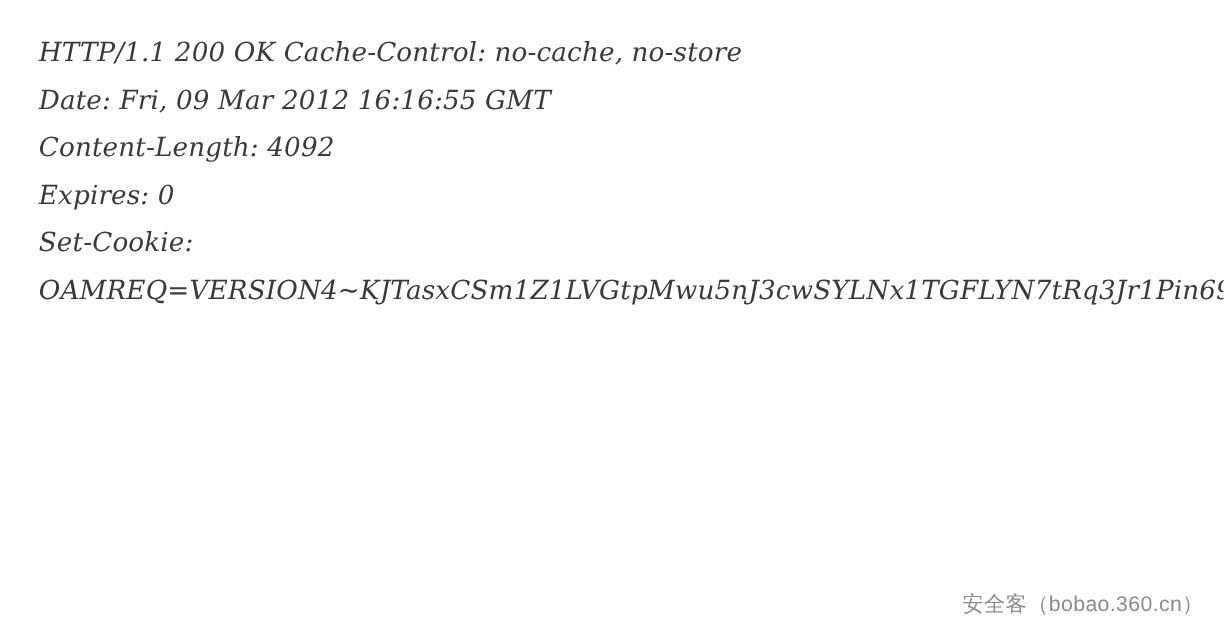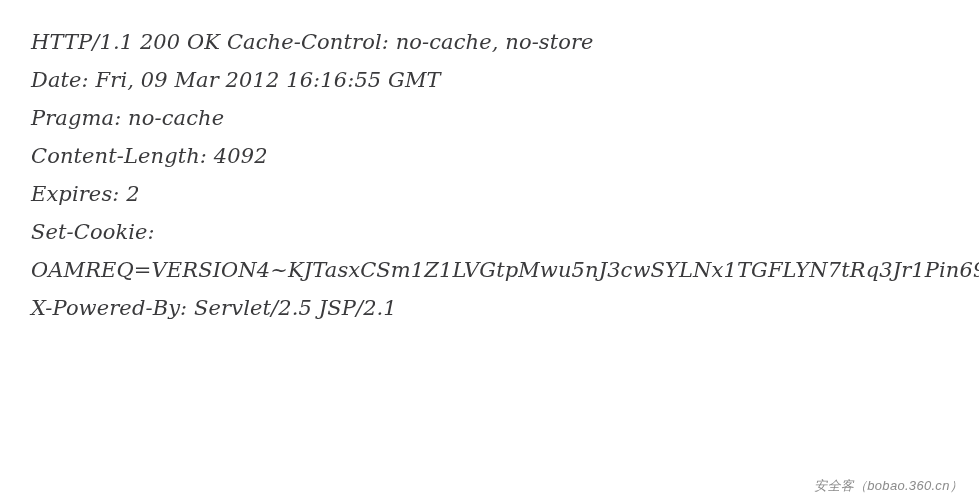--- a/index.html
+++ b/index.html
@@ -32,38 +32,35 @@
     color: #3a3a3c;
     white-space: pre;
     letter-spacing: 0.1px;
     -webkit-font-smoothing: antialiased;
   }
   .watermark {
     position: absolute;
     right: 16px;
     bottom: 8px;
     font-family: "Liberation Sans", sans-serif;
-    font-size: 13px;
+    font-size: 17px;
     color: #8b8b8b;
     white-space: pre;
     letter-spacing: 0.3px;
-    font-style: italic;
   }
 </style>
 </head>
 <body>
 
 <div class="screenshot">
 
   <div class="response-block">
     <div class="header-line">HTTP/1.1 200 OK Cache-Control: no-cache, no-store</div>
     <div class="header-line">Date: Fri, 09 Mar 2012 16:16:55 GMT</div>
-    <div class="header-line">Pragma: no-cache</div>
     <div class="header-line">Content-Length: 4092</div>
-    <div class="header-line">Expires: 2</div>
+    <div class="header-line">Expires: 0</div>
     <div class="header-line">Set-Cookie:</div>
     <div class="header-line">OAMREQ=VERSION4~KJTasxCSm1Z1LVGtpMwu5nJ3cwSYLNx1TGFLYN7tRq3Jr1Pin693</div>
-    <div class="header-line">X-Powered-By: Servlet/2.5 JSP/2.1</div>
   </div>
 
   <div class="watermark">安全客（bobao.360.cn）</div>
 
 </div>
 
 </body></html>

